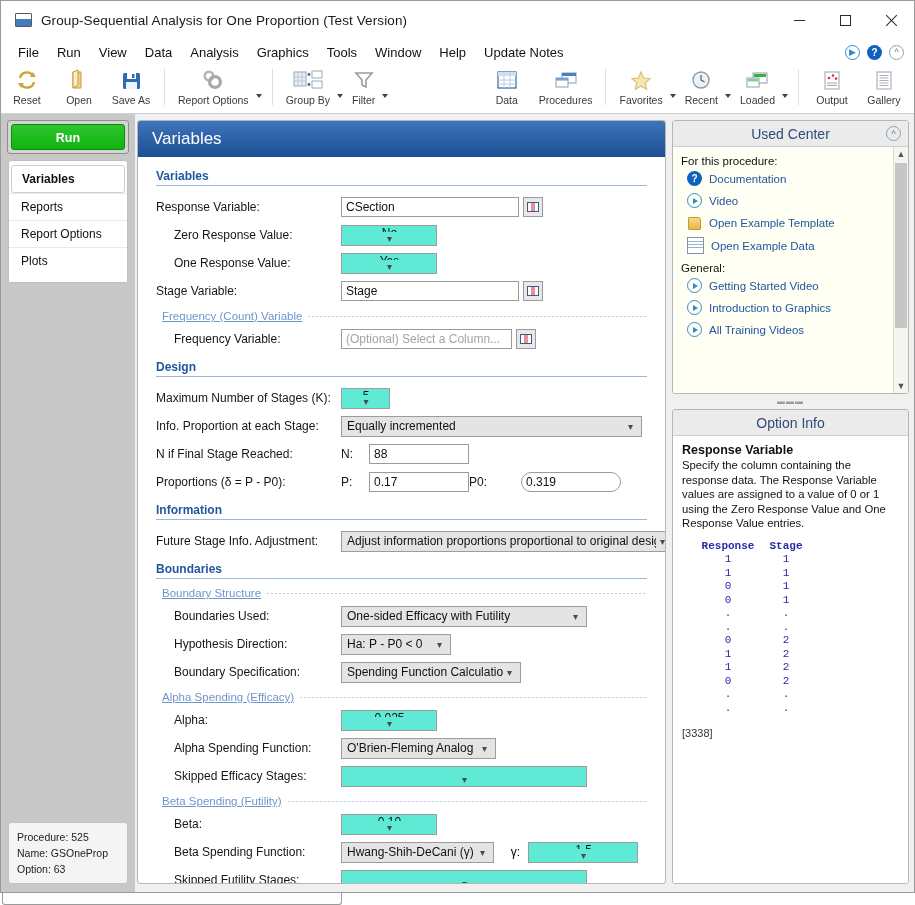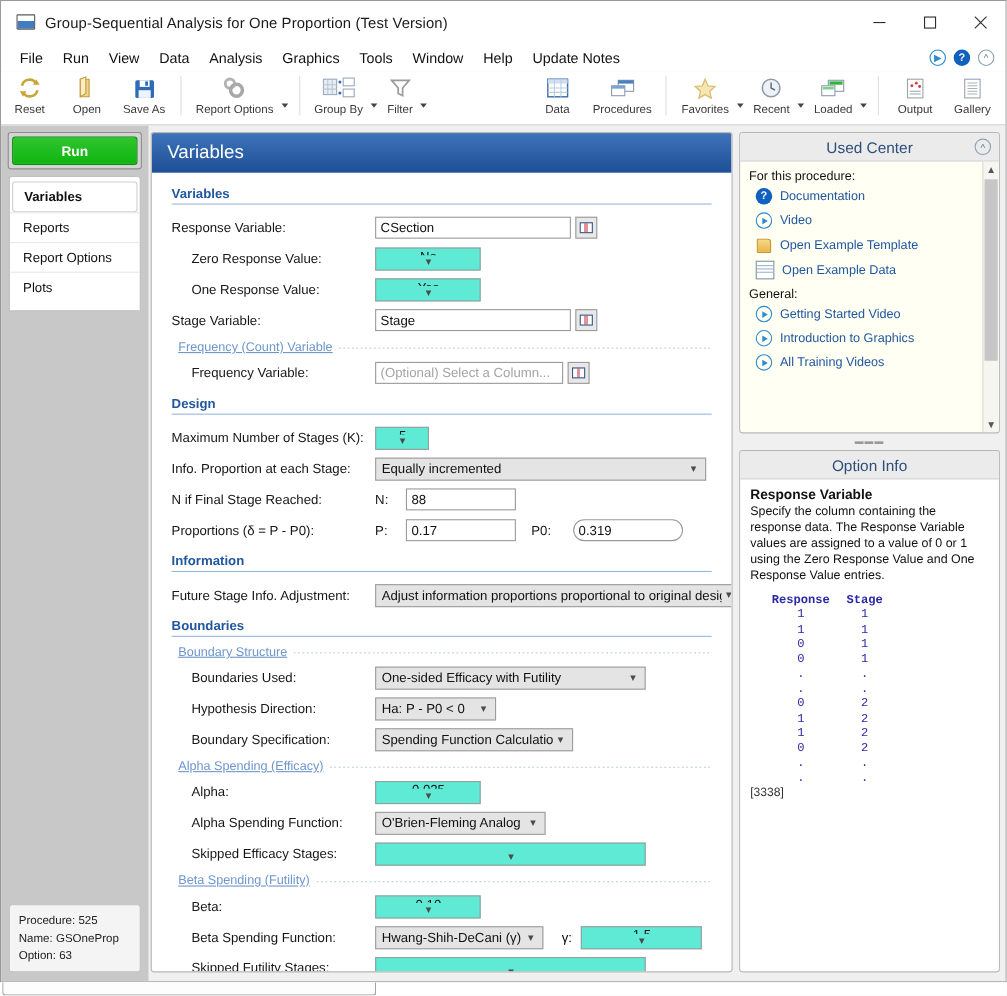--- a/index.html
+++ b/index.html
@@ -226,21 +226,21 @@
     height:25px;flex:0 0 25px;background:#ebebeb;border-bottom:1px solid #cecece;
     display:flex;align-items:center;justify-content:center;color:#2d4d7a;font-size:14px;
   }
   .oi-body{flex:1 1 auto;padding:7px 9px;box-sizing:border-box;overflow:hidden;background:#fff;position:relative;}
   .oi-h{font-weight:bold;font-size:12.5px;color:#111;margin-bottom:1px;}
   .oi-p{font-size:11.3px;color:#111;line-height:14.5px;margin:0 0 9px 0;}
   .oi-tbl{font-family:"Liberation Mono",monospace;font-size:11px;color:#2a2aa8;margin-left:12px;line-height:13.5px;}
   .oi-tbl .hdr{font-weight:bold;}
   .oi-tbl .cell{display:inline-block;width:68px;text-align:center;}
   .oi-tbl .cell2{display:inline-block;width:48px;text-align:center;}
-  .oi-ref{font-size:11px;color:#333;}
+  .oi-ref{font-size:11px;color:#333;margin-top:12px;}
 
   .grip{
     height:5px;display:flex;align-items:center;justify-content:center;color:#9a9a9a;font-size:8px;letter-spacing:1px;
   }
 
   
   .bottomedge{
     position:absolute;left:0;top:893px;width:915px;height:12px;background:#ffffff;
   }
   .bottomedge .tabstub{
@@ -548,21 +548,21 @@
           <div class="row">
             <div class="lbl w185">N if Final Stage Reached:</div>
             <div class="mini-lbl">N:</div>
             <input class="txt" style="width: 100px;" value="88">
           </div>
 
           <div class="row">
             <div class="lbl w185">Proportions (δ = P - P0):</div>
             <div class="mini-lbl">P:</div>
             <input class="txt" style="width: 100px;" value="0.17">
-            <div class="mini-lbl" style="width:52px;flex:0 0 52px;text-align:center;padding-right:6px;box-sizing:border-box">P0:</div>
+            <div class="mini-lbl" style="width:52px;flex:0 0 52px;text-align:left;padding-right:6px;box-sizing:border-box">P0:</div>
             <input class="txt" style="width: 100px; border-radius: 10px;" value="0.319">
           </div>
 
           <div class="sec-title" style="margin-top:8px">Information</div>
           <div class="sec-rule"></div>
 
           <div class="row">
             <div class="lbl w185">Future Stage Info. Adjustment:</div>
             <div class="sel" style="width:333px">
               <span class="val">Adjust information proportions proportional to original design</span>

